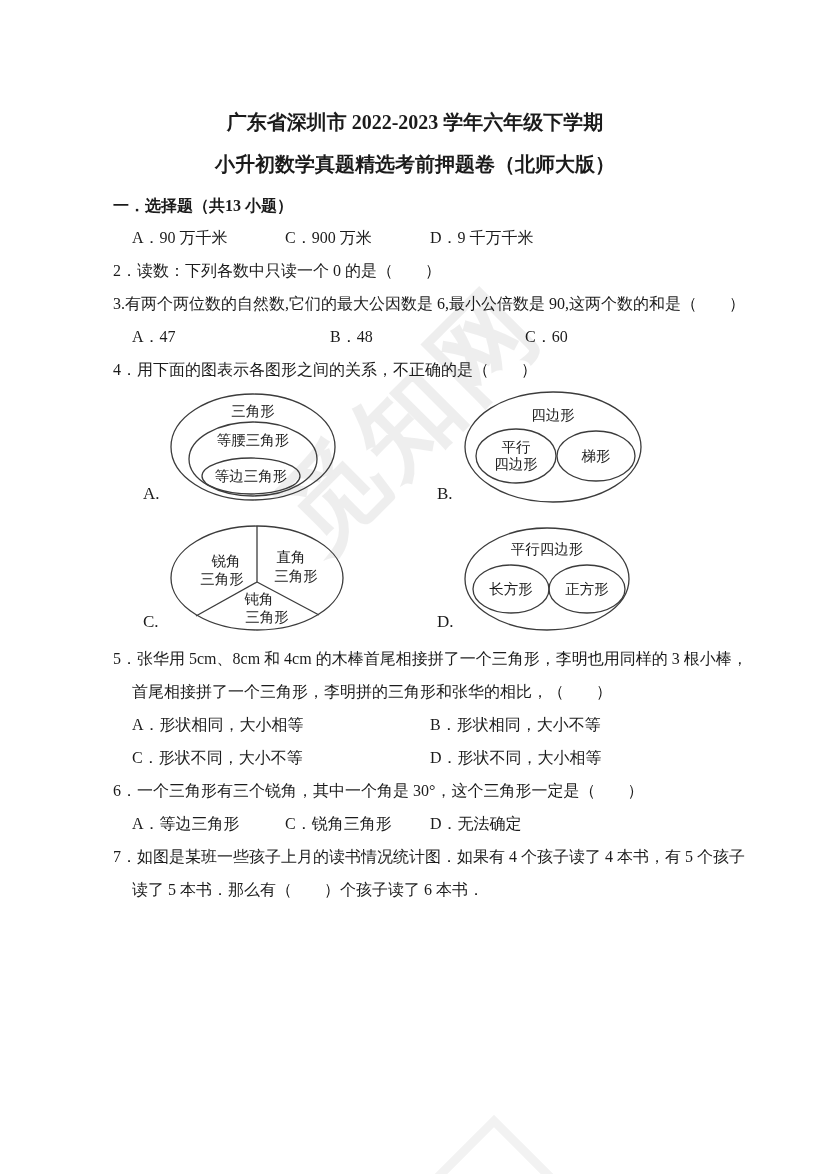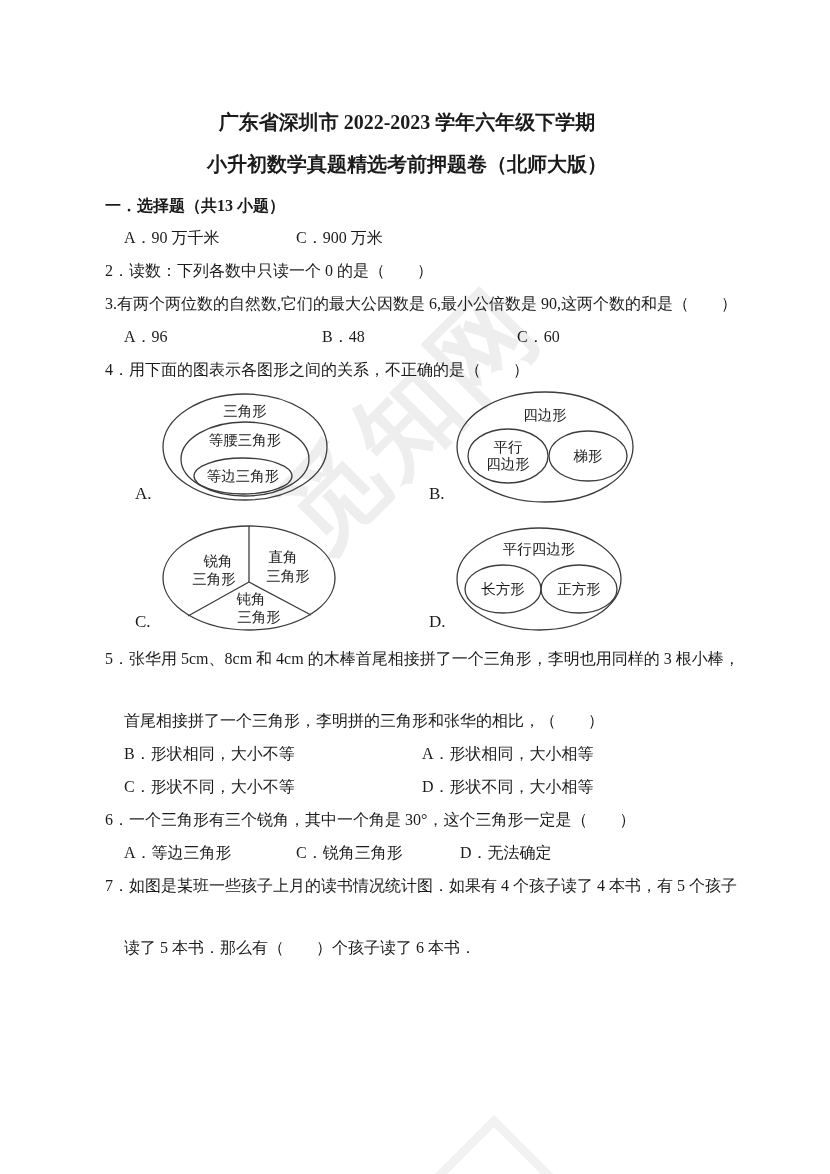--- a/index.html
+++ b/index.html
@@ -18,30 +18,30 @@
     font-size:100px; font-weight:700; letter-spacing:6px; white-space:nowrap;
     color:rgba(0,0,0,0.065); pointer-events:none; user-select:none;
   }
   .watermark-logo {
     position:absolute; left:370px; top:1166px; width:230px; height:230px;
     border:9px solid rgba(0,0,0,0.05); transform:rotate(45deg);
     display:flex; align-items:center; justify-content:center;
     pointer-events:none; user-select:none;
   }
   
-  .content { position:absolute; left:105px; top:0; width:604px; }
+  .content { position:absolute; left:113px; top:0; width:604px; }
   .title { margin-top:108px; text-align:center; font-size:20px; font-weight:700; line-height:28px; }
   .title.second { margin-top:14px; }
   .heading { margin-top:18px; font-size:16px; font-weight:700; line-height:20px; }
   .lines { margin-top:5px; font-size:16px; }
   .lines2 { margin-top:10px; font-size:16px; }
   .line { line-height:33px; white-space:nowrap; }
-  .cont { padding-left:19px;margin-top:29px; }
+  .cont { padding-left:19px; }
   .opts { padding-left:19px; display:grid; }
-  .cols-4 { grid-template-columns:153px 145px 145px auto;gap:19px; }
+  .cols-4 { grid-template-columns:153px 145px 145px auto; }
   .cols-3 { grid-template-columns:198px 195px auto; }
   .cols-2 { grid-template-columns:298px auto; }
   .opt { line-height:33px; white-space:nowrap; }
   
   .diagrams {
     margin:4px 0 0 30px; display:grid;
     grid-template-columns:294px auto; row-gap:20px;
   }
   .dcell { display:flex; align-items:flex-end; }
   .dlabel { font-size:17px; line-height:20px; width:26px; flex:0 0 auto; }
@@ -67,27 +67,28 @@
     <div class="title">广东省深圳市 2022-2023 学年六年级下学期</div>
     <div class="title second">小升初数学真题精选考前押题卷（北师大版）</div>
 
     <div class="heading">一．选择题（共13 小题）</div>
 
     <div class="lines">
 
       <div class="opts cols-4">
         <span class="opt">A．90 万千米</span>
         <span class="opt">C．900 万米</span>
+        <span class="opt">D．9 千万千米</span>
       </div>
 
       <div class="line">2．读数：下列各数中只读一个 0 的是（　　）</div>
 
       <div class="line">3.有两个两位数的自然数,它们的最大公因数是 6,最小公倍数是 90,这两个数的和是（　　）</div>
       <div class="opts cols-3">
-        <span class="opt">A．96</span>
+        <span class="opt">A．47</span>
         <span class="opt">B．48</span>
         <span class="opt">C．60</span>
       </div>
 
       <div class="line">4．用下面的图表示各图形之间的关系，不正确的是（　　）</div>
     </div>
 
     <div class="diagrams">
 
       <div class="dcell">
@@ -142,22 +143,22 @@
           <text x="124" y="68">正方形</text>
         </svg>
       </div>
     </div>
 
     <div class="lines2">
 
       <div class="line">5．张华用 5cm、8cm 和 4cm 的木棒首尾相接拼了一个三角形，李明也用同样的 3 根小棒，</div>
       <div class="line cont">首尾相接拼了一个三角形，李明拼的三角形和张华的相比，（　　）</div>
       <div class="opts cols-2">
+        <span class="opt">A．形状相同，大小相等</span>
         <span class="opt">B．形状相同，大小不等</span>
-        <span class="opt">A．形状相同，大小相等</span>
         <span class="opt">C．形状不同，大小不等</span>
         <span class="opt">D．形状不同，大小相等</span>
       </div>
 
       <div class="line">6．一个三角形有三个锐角，其中一个角是 30°，这个三角形一定是（　　）</div>
       <div class="opts cols-4">
         <span class="opt">A．等边三角形</span>
         <span class="opt">C．锐角三角形</span>
         <span class="opt">D．无法确定</span>
       </div>

